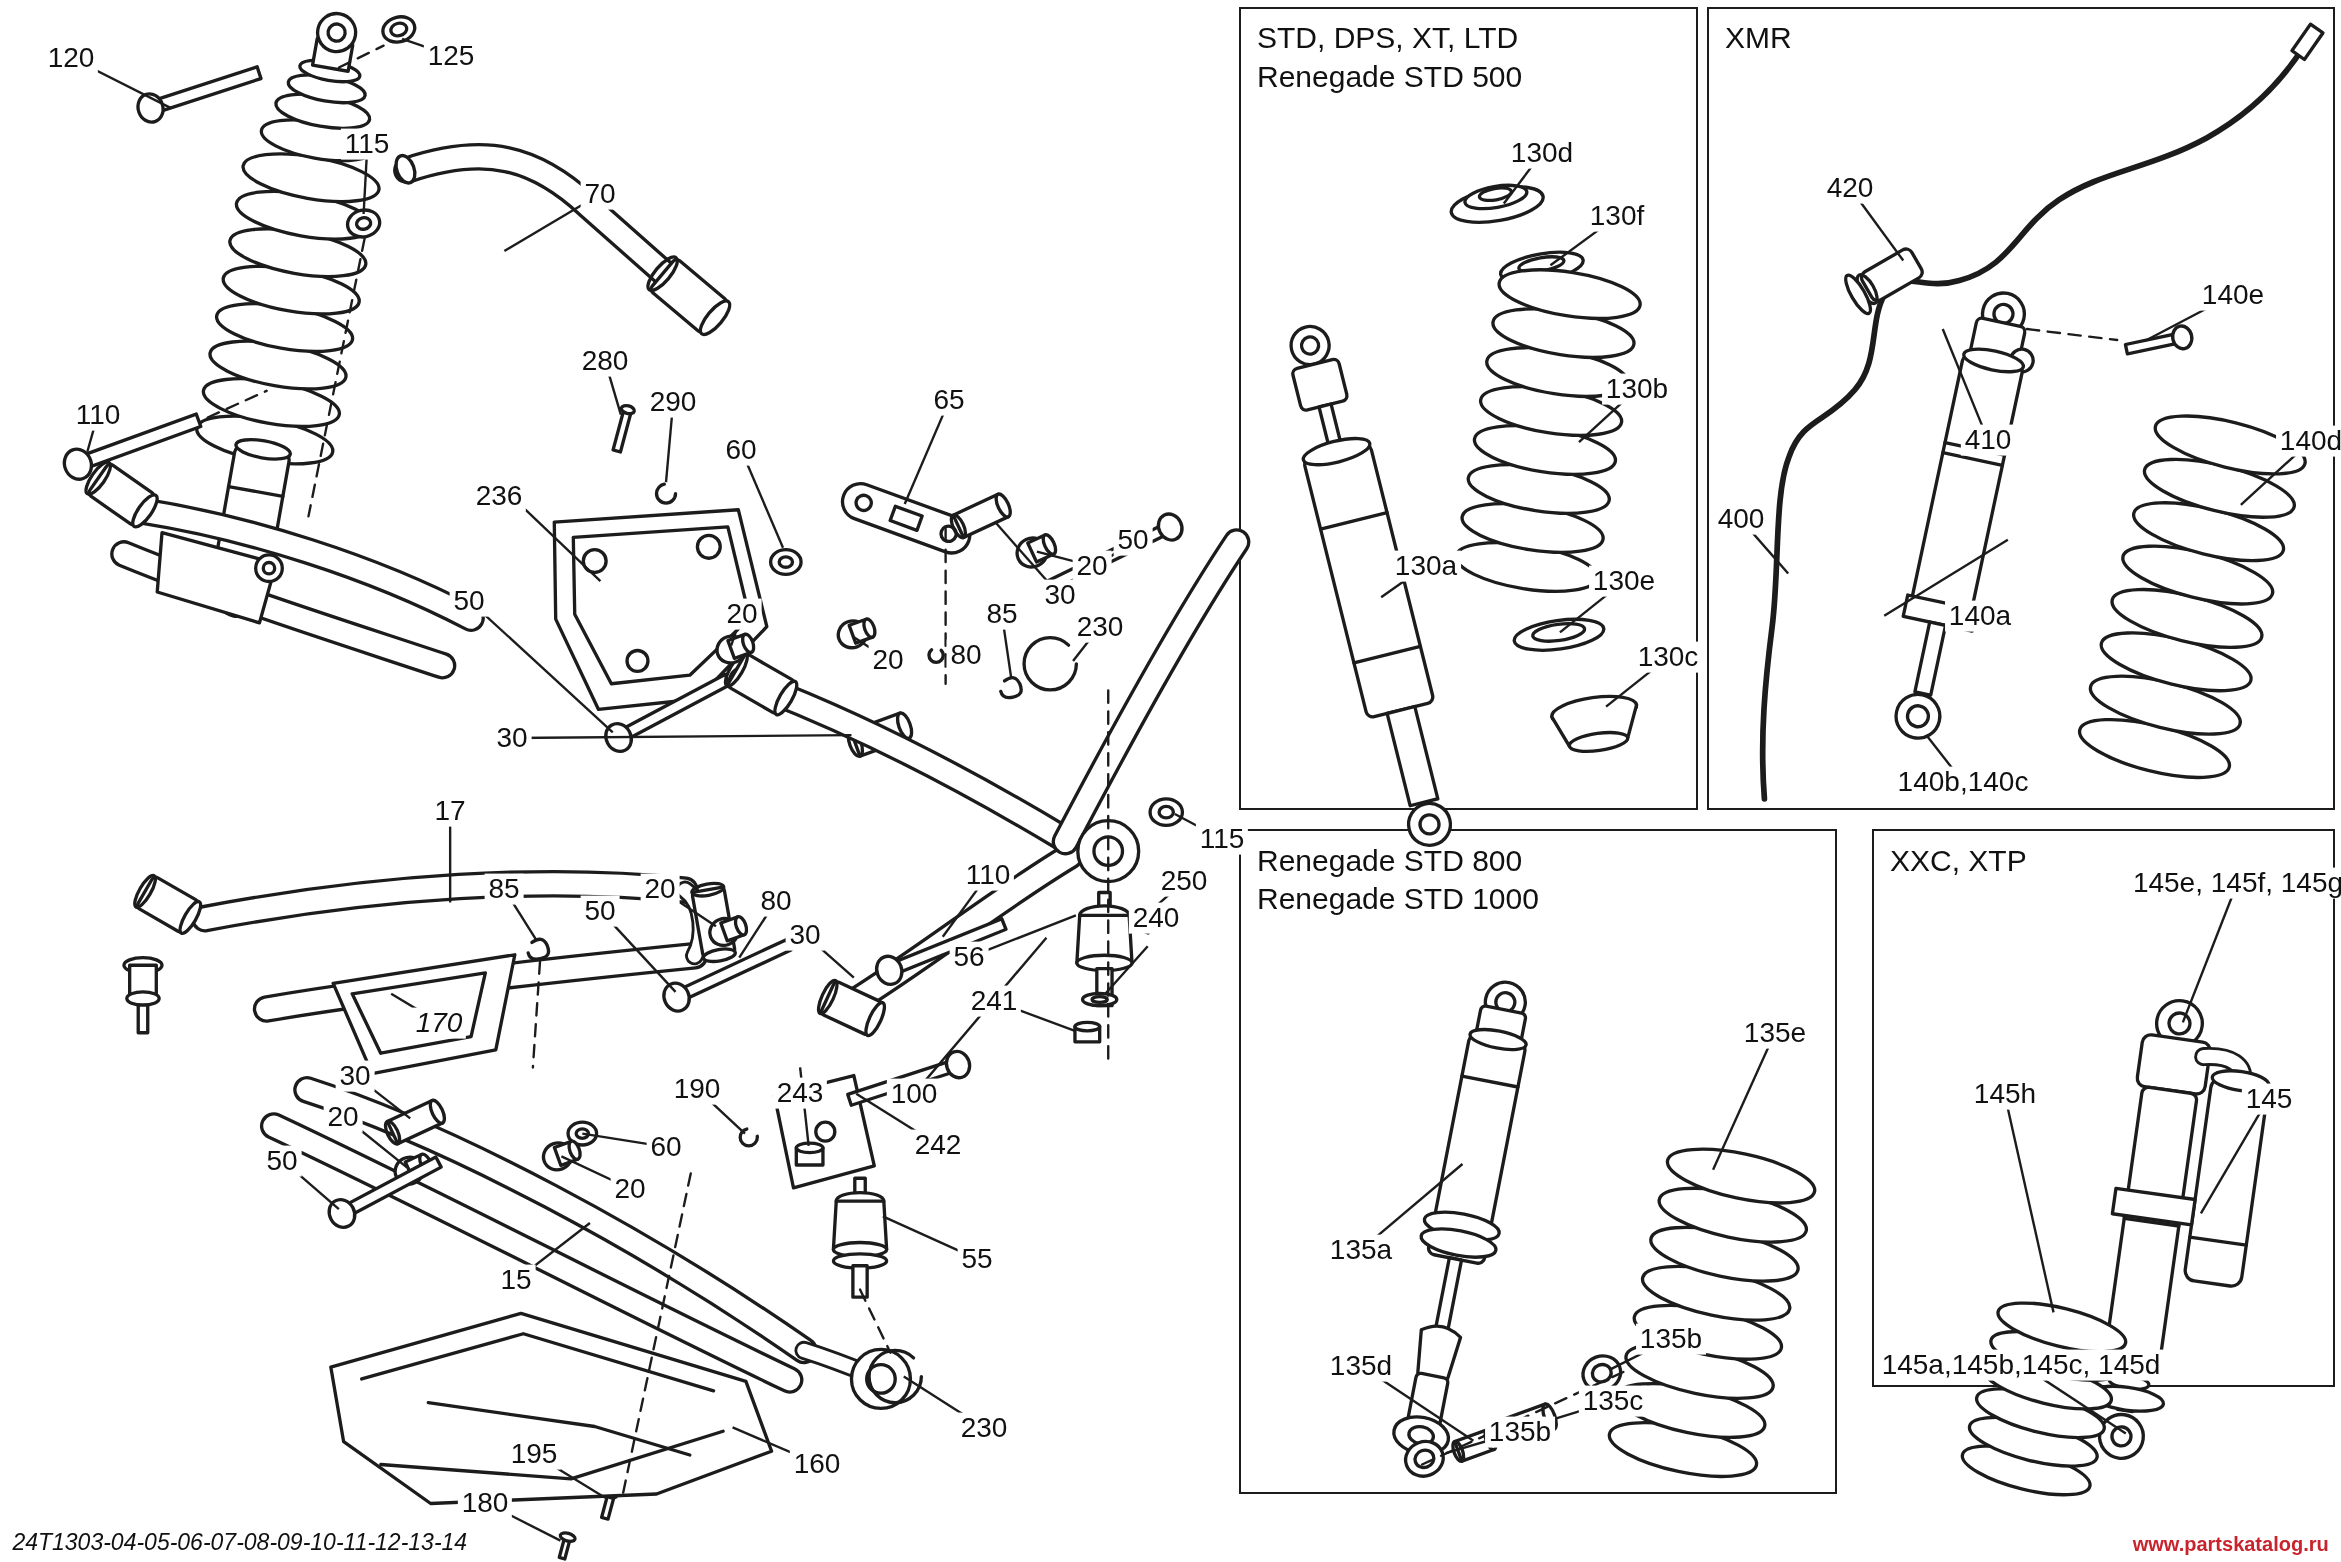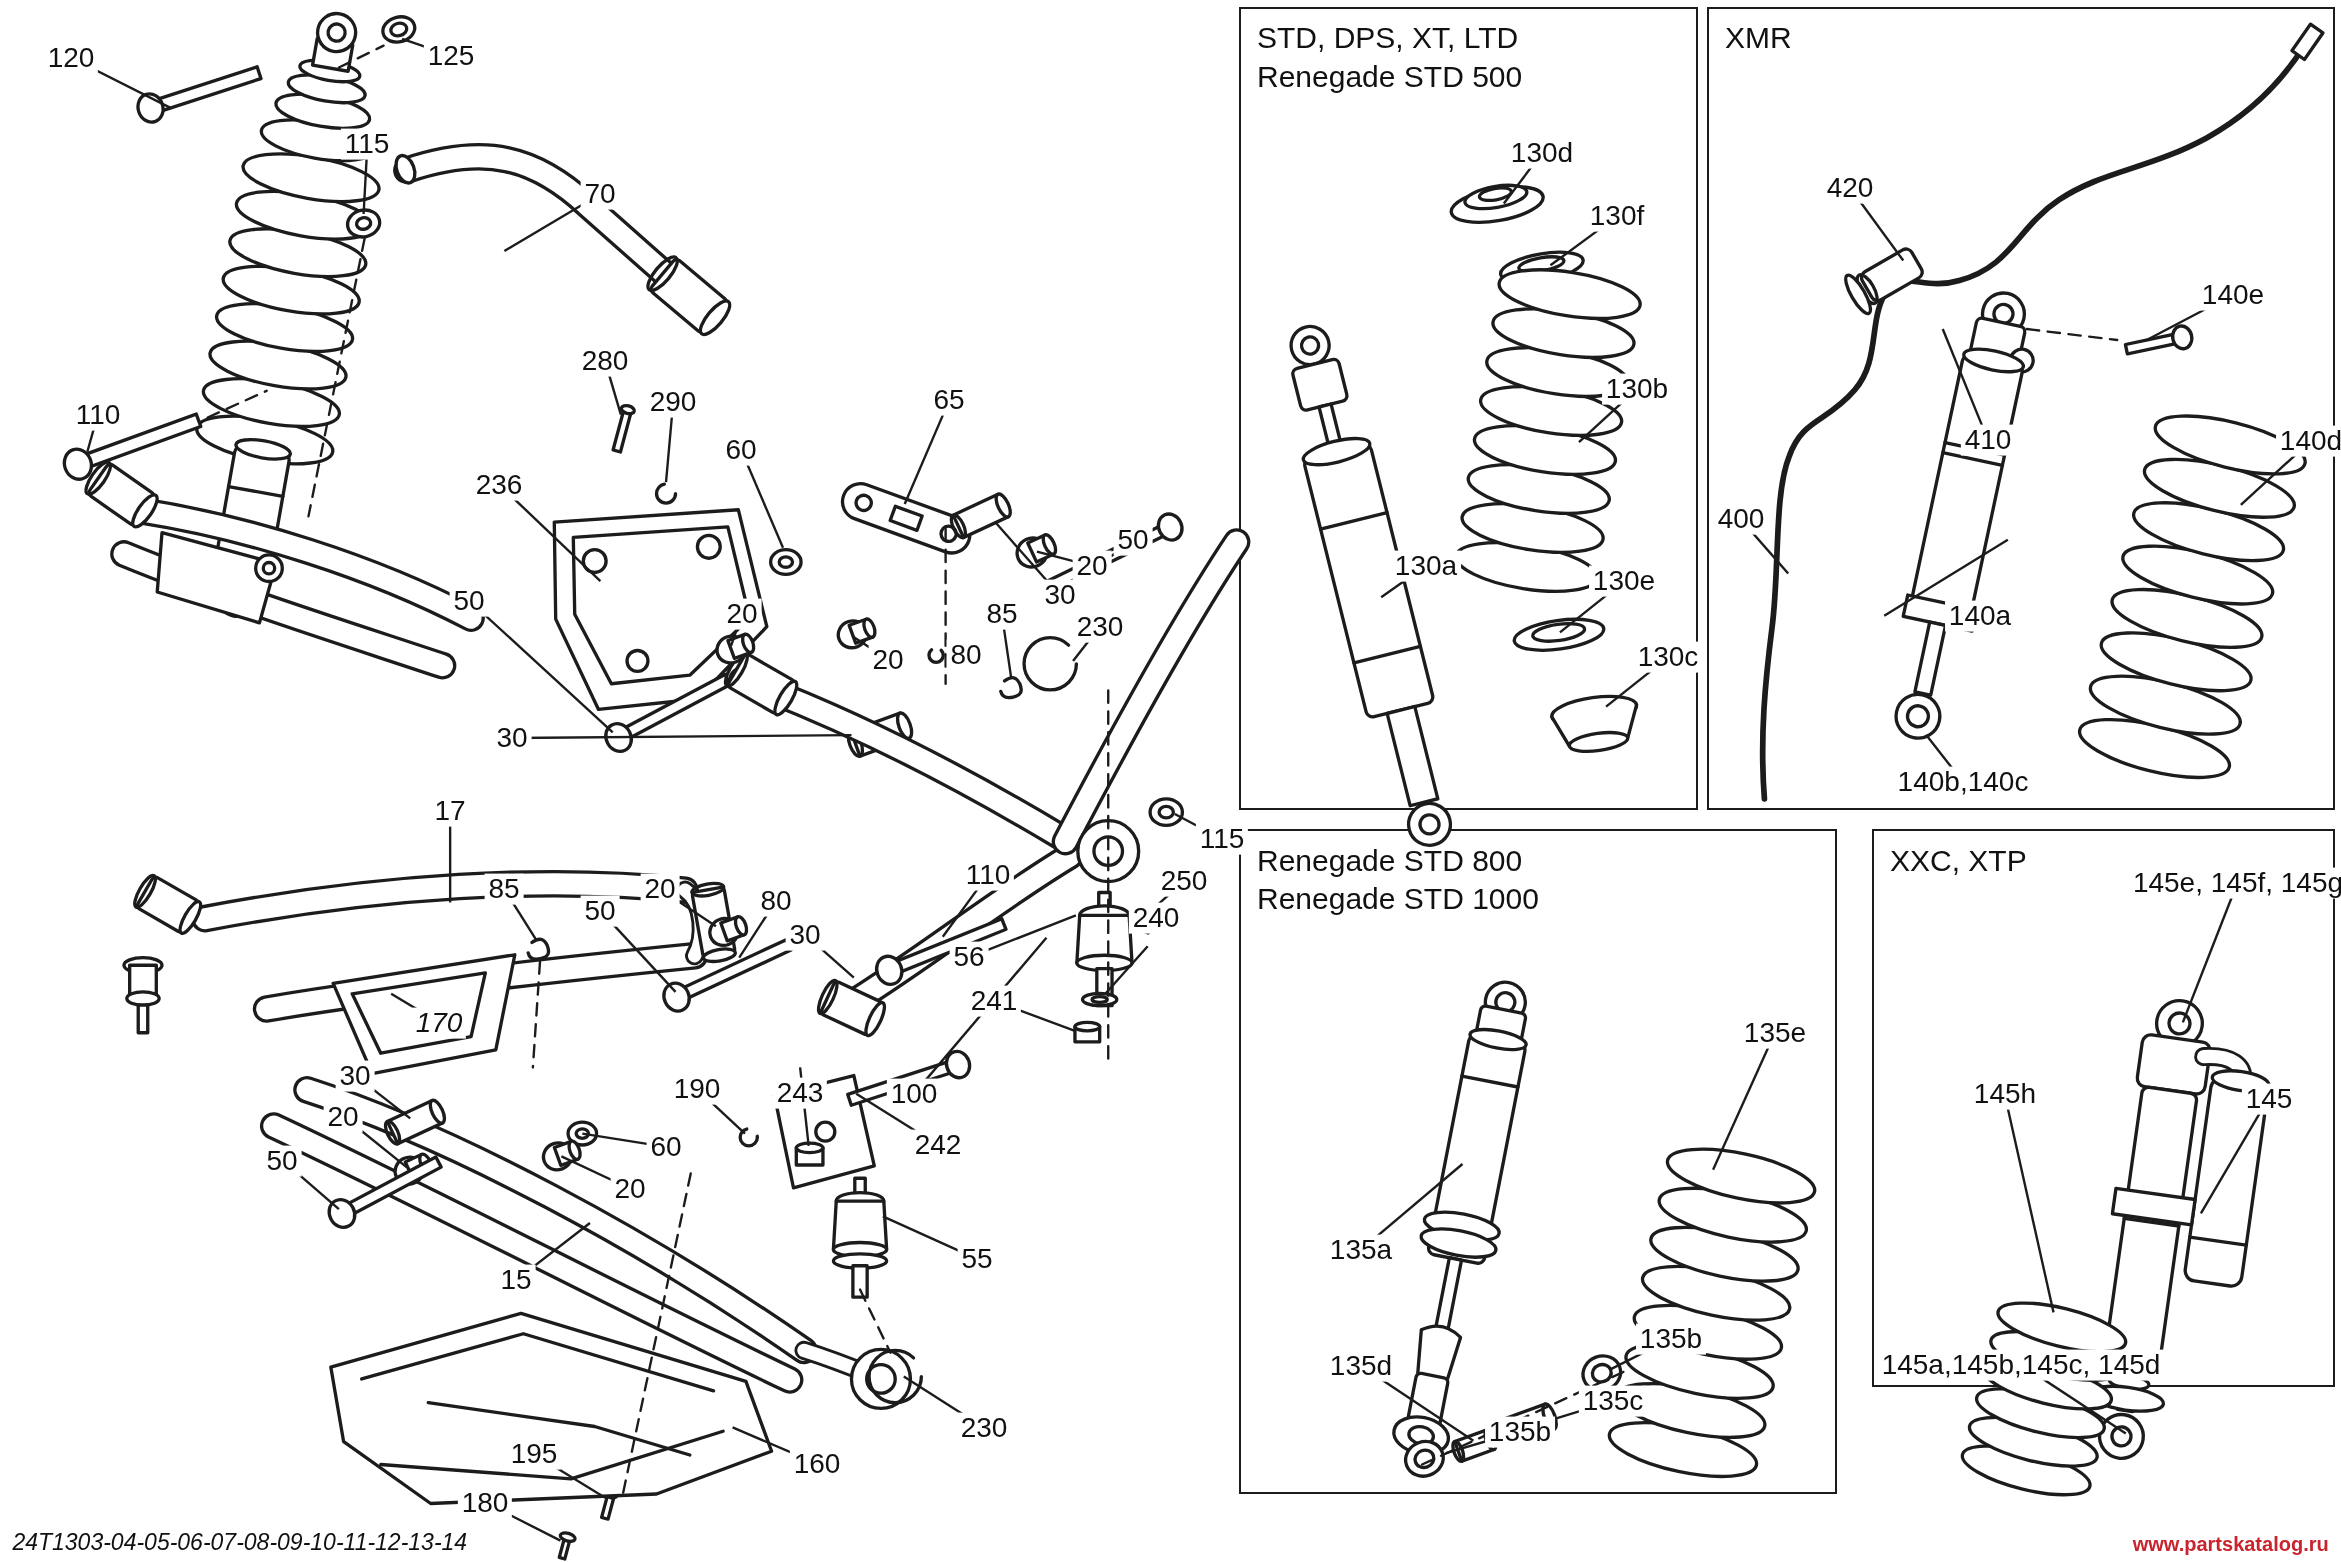--- a/index.html
+++ b/index.html
@@ -577,21 +577,21 @@
   <div id="callouts">
       <div class="callout" style="left: 71px; top: 58px;">120</div>
       <div class="callout" style="left: 451px; top: 56px;">125</div>
       <div class="callout" style="left: 367px; top: 144px;">115</div>
       <div class="callout" style="left: 600px; top: 194px;">70</div>
       <div class="callout" style="left: 98px; top: 415px;">110</div>
       <div class="callout" style="left: 605px; top: 361px;">280</div>
       <div class="callout" style="left: 673px; top: 402px;">290</div>
       <div class="callout" style="left: 949px; top: 400px;">65</div>
       <div class="callout" style="left: 741px; top: 450px;">60</div>
-      <div class="callout" style="left: 499px; top: 485px;">236</div>
+      <div class="callout" style="left: 499px; top: 496px;">236</div>
       <div class="callout" style="left: 469px; top: 601px;">50</div>
       <div class="callout" style="left: 512px; top: 738px;">30</div>
       <div class="callout" style="left: 1002px; top: 614px;">85</div>
       <div class="callout" style="left: 1092px; top: 566px;">20</div>
       <div class="callout" style="left: 1060px; top: 595px;">30</div>
       <div class="callout" style="left: 1133px; top: 540px;">50</div>
       <div class="callout" style="left: 742px; top: 614px;">20</div>
       <div class="callout" style="left: 888px; top: 660px;">20</div>
       <div class="callout" style="left: 966px; top: 655px;">80</div>
       <div class="callout" style="left: 1100px; top: 627px;">230</div>

